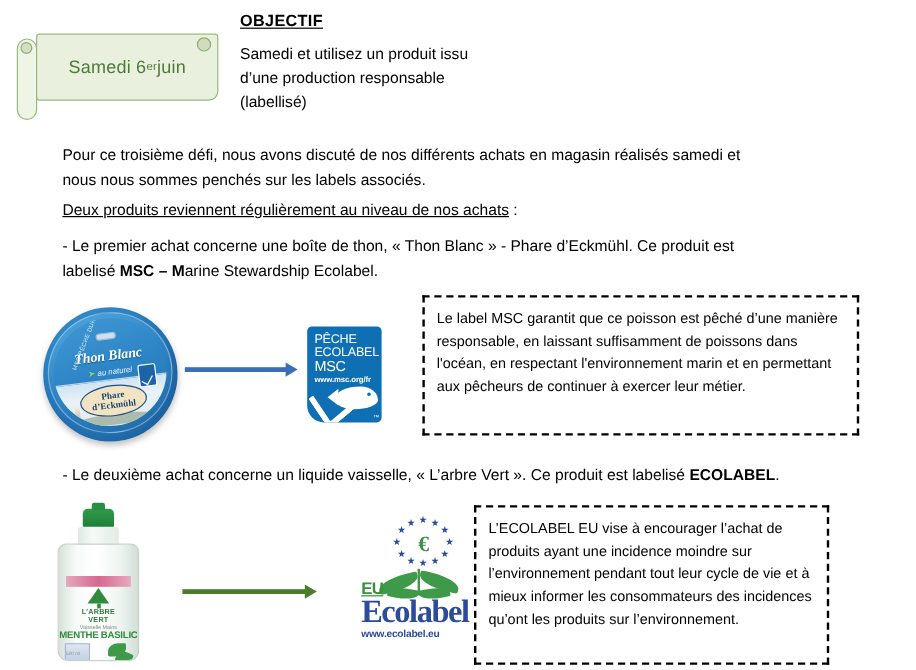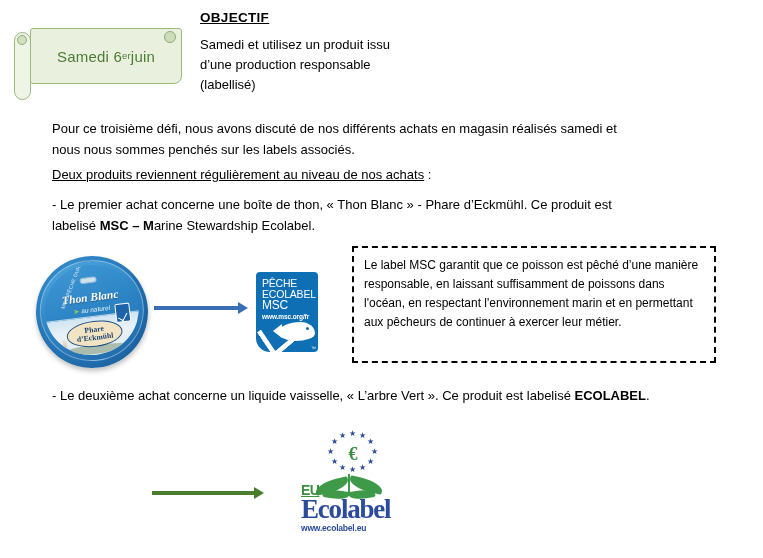--- a/index.html
+++ b/index.html
@@ -706,20 +706,39 @@
     <div class="msc-word msc-w3">MSC</div>
     <div class="msc-url">www.msc.org/fr</div>
     <div class="msc-check"></div>
     <div class="msc-fish-tail"></div>
     <div class="msc-fish"></div>
     <div class="msc-tm">™</div>
   </div>
 
   <div class="info-box" id="info-msc">Le label MSC garantit que ce poisson est pêché d’une manière responsable, en laissant suffisamment de poissons dans l'océan, en respectant l'environnement marin et en permettant aux pêcheurs de continuer à exercer leur métier.</div>
 
+  <div class="soap-bottle">
+    <div class="soap-cap"></div>
+    <div class="soap-neck"></div>
+    <div class="soap-body">
+      <div class="soap-pinkband"></div>
+      <div class="soap-logo-block">
+        <div class="soap-tree"></div>
+        <div class="soap-trunk"></div>
+        <div class="soap-brand">L'ARBRE VERT</div>
+      </div>
+      <div class="soap-variant-small">Vaisselle Mains</div>
+      <div class="soap-variant">MENTHE BASILIC</div>
+      <div class="soap-swatch"></div>
+
+      <div class="soap-leaf-a"></div>
+      <div class="soap-leaf-b"></div>
+      <div class="soap-bottom-text">500 ml</div>
+    </div>
+  </div>
 
   <div class="arrow" id="arrow-eco">
     <div class="shaft"></div>
     <div class="head"></div>
   </div>
 
   <div class="ecolabel-logo">
     <div class="eco-flower">
       <span class="eco-star" style="left:22px;  top:0px;">★</span>
       <span class="eco-star" style="left:32px;  top:2px;">★</span>
@@ -738,14 +757,15 @@
     <div class="eco-stem"></div>
     <div class="eco-leaf eco-leaf-l"></div>
     <div class="eco-leaf eco-leaf-r"></div>
     <div class="eco-leaf eco-leaf-l2"></div>
     <div class="eco-leaf eco-leaf-r2"></div>
     <div class="eco-eu">EU</div>
     <div class="eco-word">Ecolabel</div>
     <div class="eco-url">www.ecolabel.eu</div>
   </div>
 
+  <div class="info-box" id="info-eco">L’ECOLABEL EU vise à encourager l’achat de produits ayant une incidence moindre sur l’environnement pendant tout leur cycle de vie et à mieux informer les consommateurs des incidences qu’ont les produits sur l’environnement.</div>
 
 </div>
 
 </body></html>

